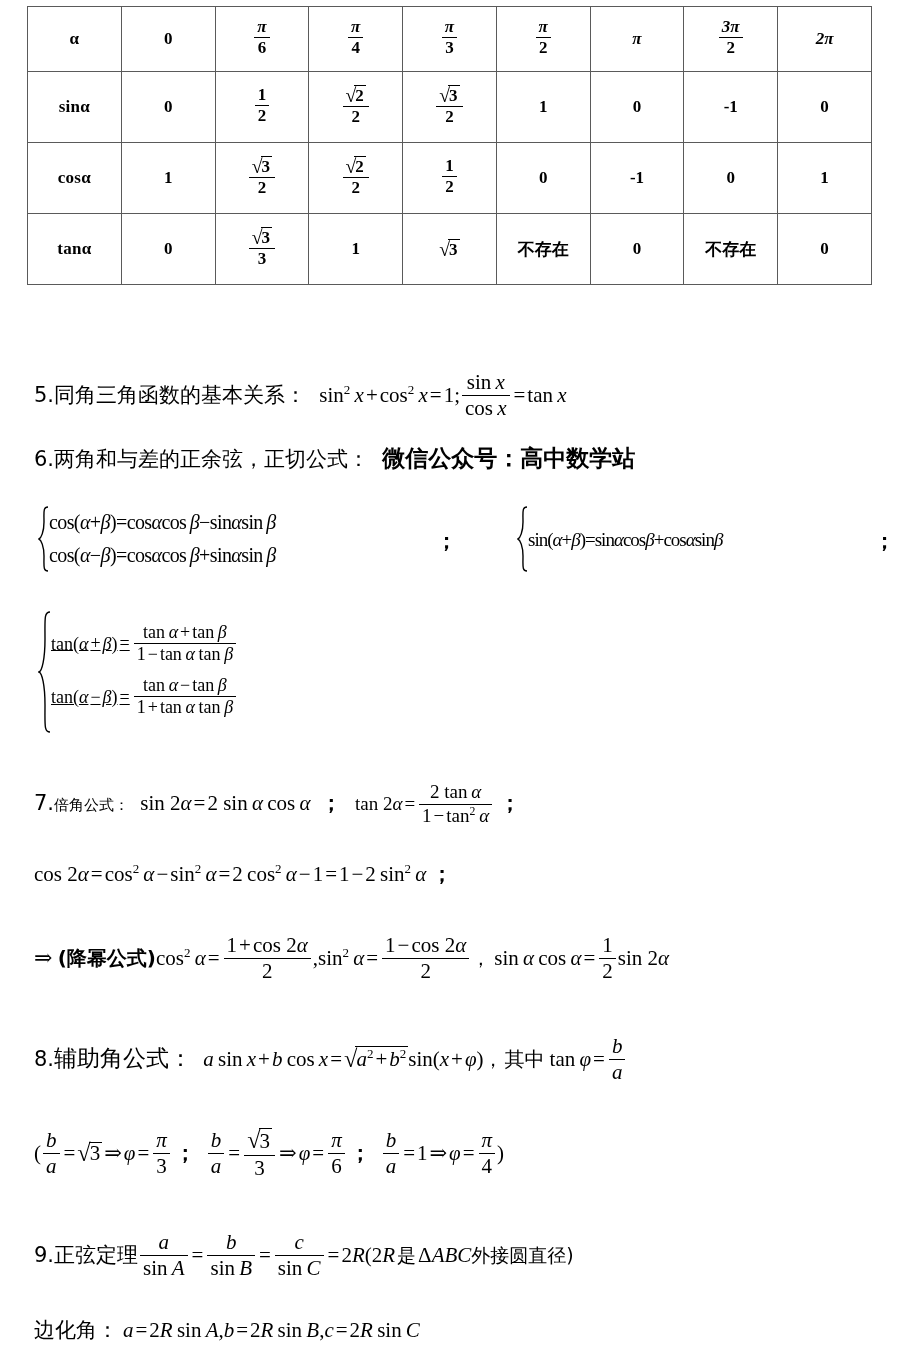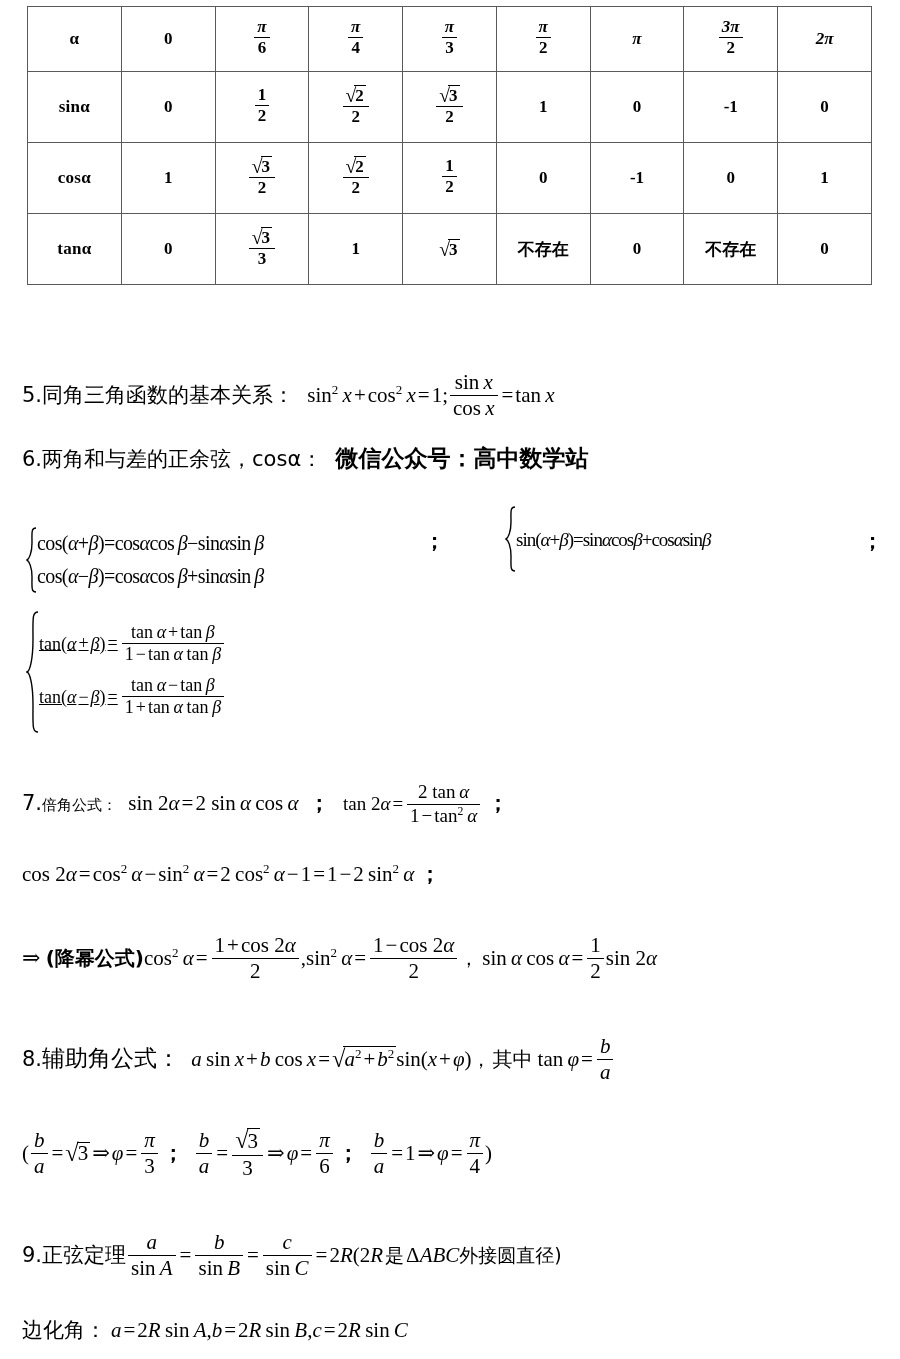--- a/index.html
+++ b/index.html
@@ -72,20 +72,21 @@
   td .pi { font-style: italic; font-family: "Liberation Serif", serif; }
   .cellfrac { font-size: 17px; }
   .nonexist { font-family: "DejaVu Sans", "Liberation Sans", sans-serif; font-weight: bold; font-size: 17px; }
 
   
   .line {
     position: absolute;
     white-space: nowrap;
     font-size: 21px;
     line-height: 1.0;
+    margin-left: 12px;
   }
   .cjk {
     font-family: "DejaVu Sans", "Liberation Sans", sans-serif;
     font-weight: normal;
   }
   .cjk-bold {
     font-family: "DejaVu Sans", "Liberation Sans", sans-serif;
     font-weight: bold;
   }
   .math { font-family: "Liberation Serif", "DejaVu Serif", serif; font-size: 21px; }
@@ -244,25 +245,25 @@
 </div>
 
 <div class="line" style="left:22px; top:372px;">
   <span class="cjk" style="font-size:21px;">5.</span><span class="cjk" style="font-size:21px;">同角三角函数的基本关系：</span>
   <span class="math" style="margin-left:8px;">
     <span class="mn">sin</span><span class="sup">2</span> <span class="mi">x</span><span class="op">+</span><span class="mn">cos</span><span class="sup">2</span> <span class="mi">x</span><span class="op">=</span><span class="mn">1;</span><span class="frac"><span class="num"><span class="mn">sin</span> <span class="mi">x</span></span><span class="den"><span class="mn">cos</span> <span class="mi">x</span></span></span><span class="op">=</span><span class="mn">tan</span> <span class="mi">x</span>
   </span>
 </div>
 
 <div class="line" style="left:22px; top:447px;">
-  <span class="cjk" style="font-size:21px;">6.</span><span class="cjk" style="font-size:21px;">两角和与差的正余弦，cosα：</span>
+  <span class="cjk" style="font-size:21px;">6.</span><span class="cjk" style="font-size:21px;">两角和与差的正余弦，正切公式：</span>
   <span class="cjk-bold" style="font-size:23px; margin-left:8px;">微信公众号：高中数学站</span>
 </div>
 
-<div class="line" style="left:26px; top:527px;text-align:center;">
+<div class="line" style="left:26px; top:506px;text-align:center;">
   <span class="brace">
     <svg width="11" height="66" viewBox="0 0 11 66">
         <path d="M10 1 C5 1, 6 6, 6 16 C6 26, 3 32, 1 33 C3 34, 6 40, 6 50 C6 60, 5 65, 10 65" fill="none" stroke="#000" stroke-width="1.4"></path>
       </svg>
   </span><span class="braceRows math tight" style="font-size:20px; line-height:33px;">
     <div><span class="mn">cos(</span><span class="mi">α</span><span class="mn">+</span><span class="mi">β</span><span class="mn">)</span><span class="mn">=</span><span class="mn">cos</span><span class="mi">α</span><span class="mn">cos</span> <span class="mi">β</span><span class="mn">−</span><span class="mn">sin</span><span class="mi">α</span><span class="mn">sin</span> <span class="mi">β</span></div>
     <div><span class="mn">cos(</span><span class="mi">α</span><span class="mn">−</span><span class="mi">β</span><span class="mn">)</span><span class="mn">=</span><span class="mn">cos</span><span class="mi">α</span><span class="mn">cos</span> <span class="mi">β</span><span class="mn">+</span><span class="mn">sin</span><span class="mi">α</span><span class="mn">sin</span> <span class="mi">β</span></div>
   </span>
 </div>
 <div class="line semi" style="left:424px; top:531px;">；</div>

